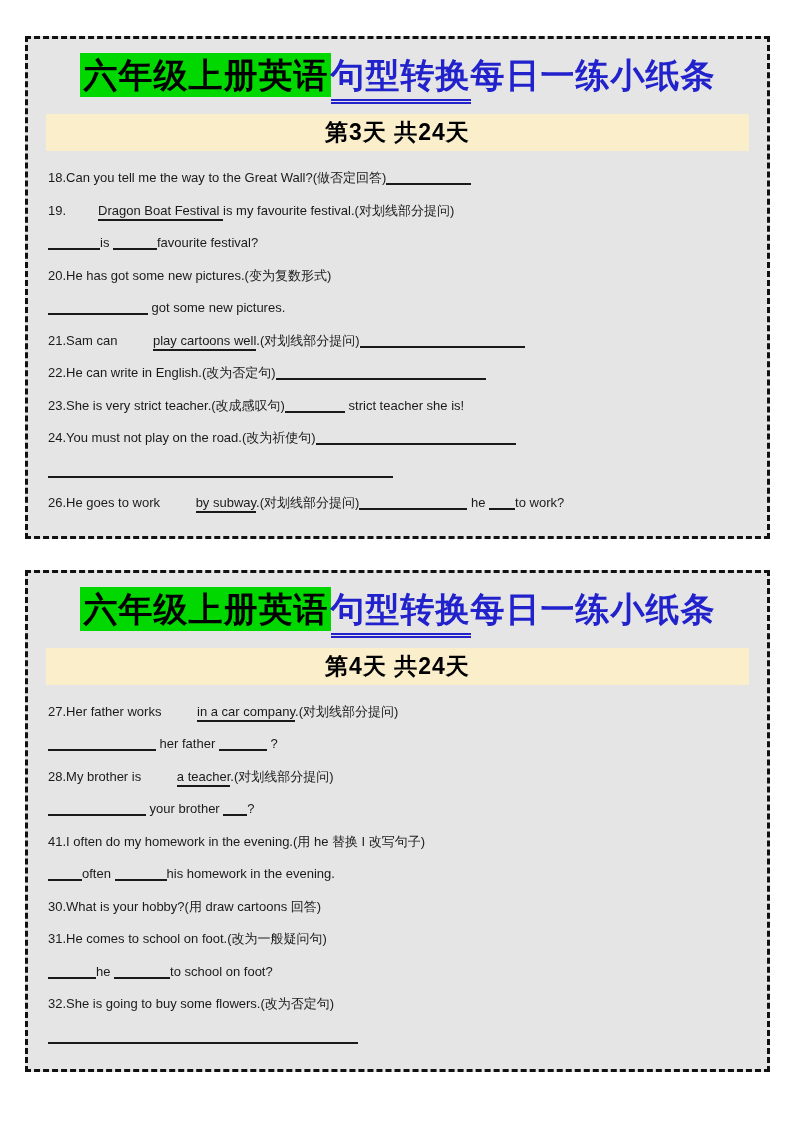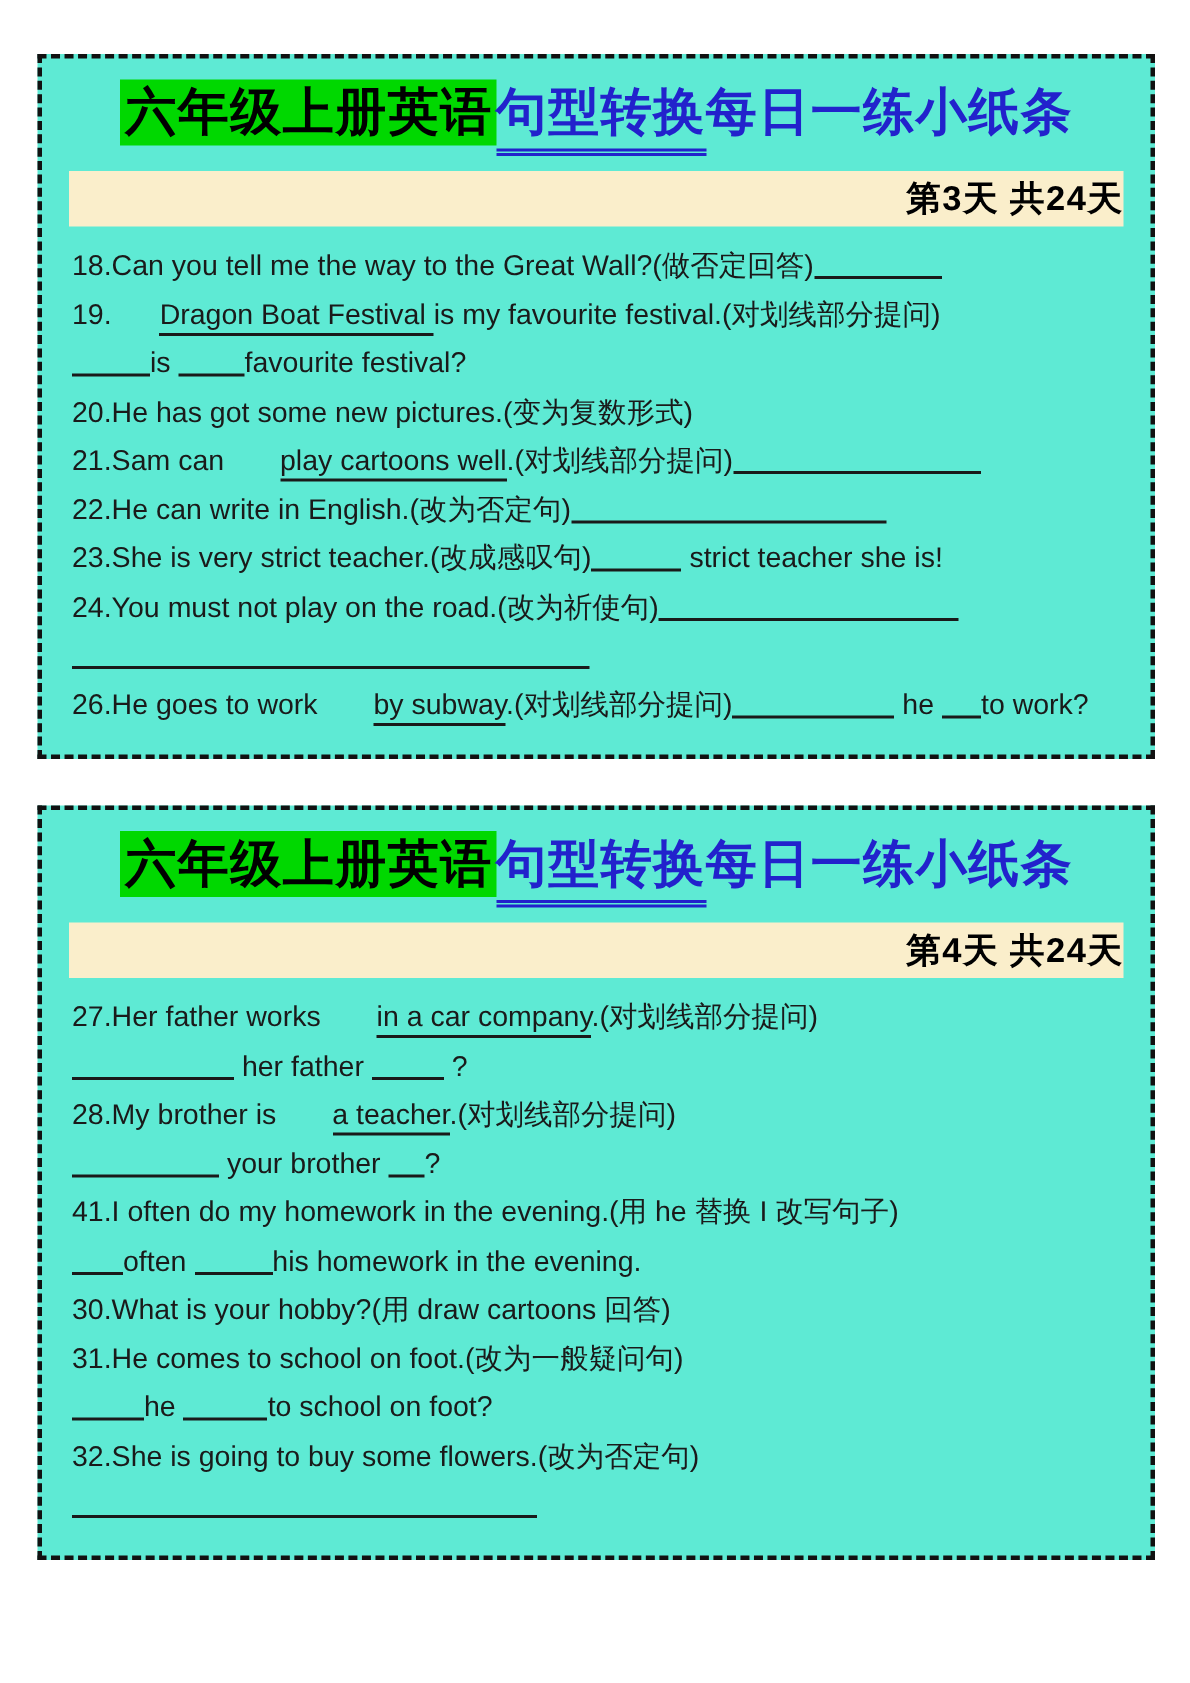--- a/index.html
+++ b/index.html
@@ -9,21 +9,21 @@
     background: #ffffff;
     font-family: "Liberation Sans", "DejaVu Sans", sans-serif;
     color: var(--ink, #1a1a1a);
     overflow: hidden;
   }
   .page { padding: 36px 23px 0 25px; }
   .card {
     border: 3px dashed var(--border, #111111);
     padding: 8px 0 16px;
     margin-bottom: 31px;
-    background: #5eead4;
+    background: #e5e5e5;
   }
   .title {
     margin: 6px 0 10px;
     text-align: center;
     font-size: 34px;
     font-weight: bold;
     line-height: 1.3;
     white-space: nowrap;
     letter-spacing: 1px;
   }
@@ -36,29 +36,29 @@
   .title .ul {
     display: inline-block;
     border-bottom: 5px double var(--blue, #2222cc);
     padding-bottom: 2px;
   }
   .banner {
     margin: 0 18px;
     height: 37px;
     line-height: 37px;
     background: var(--banner, #faeecb);
-    text-align: right;
+    text-align: center;
     font-weight: bold;
     font-size: 23px;
     color: #000000;
     letter-spacing: 1px;
   }
   .lines { padding: 11px 20px 0 20px; }
   .qline {
-    font-size: 19px;
+    font-size: 13px;
     line-height: 32.5px;
     min-height: 32.5px;
     white-space: nowrap;
     color: var(--ink, #1a1a1a);
   }
   .blank {
     display: inline-block;
     height: 1em;
     border-bottom: 2px solid var(--ink, #1a1a1a);
     vertical-align: -3px;
@@ -75,20 +75,21 @@
 <main class="page">
 
   <section class="card">
     <h1 class="title"><span class="hl">六年级上册英语</span><span class="bl ul">句型转换</span><span class="bl">每日一练小纸条</span></h1>
     <div class="banner">第3天 共24天</div>
     <div class="lines">
         <div class="qline"><span class="txt">18.Can you tell me the way to the Great Wall?(做否定回答)</span><span class="blank" style="width: 85px;"></span></div>
         <div class="qline"><span class="txt">19.</span><span class="uline">Dragon Boat Festival </span><span class="txt">is my favourite festival.(对划线部分提问)</span></div>
         <div class="qline"><span class="blank" style="width: 52px;"></span><span class="txt">is </span><span class="blank" style="width: 44px;"></span><span class="txt">favourite festival?</span></div>
         <div class="qline"><span class="txt">20.He has got some new pictures.(变为复数形式)</span></div>
+        <div class="qline"><span class="blank" style="width: 100px;"></span><span class="txt"> got some new pictures.</span></div>
         <div class="qline"><span class="txt">21.Sam can </span><span class="uline">play cartoons well</span><span class="txt">.(对划线部分提问)</span><span class="blank" style="width: 165px;"></span></div>
         <div class="qline"><span class="txt">22.He can write in English.(改为否定句)</span><span class="blank" style="width: 210px;"></span></div>
         <div class="qline"><span class="txt">23.She is very strict teacher.(改成感叹句)</span><span class="blank" style="width: 60px;"></span><span class="txt"> strict teacher she is!</span></div>
         <div class="qline"><span class="txt">24.You must not play on the road.(改为祈使句)</span><span class="blank" style="width: 200px;"></span></div>
         <div class="qline"><span class="blank" style="width: 345px;"></span></div>
         <div class="qline"><span class="txt">26.He goes to work </span><span class="uline">by subway</span><span class="txt">.(对划线部分提问)</span><span class="blank" style="width: 108px;"></span><span class="txt"> he </span><span class="blank" style="width: 26px;"></span><span class="txt">to work?</span></div>
       </div>
   </section>
 
   <section class="card">

